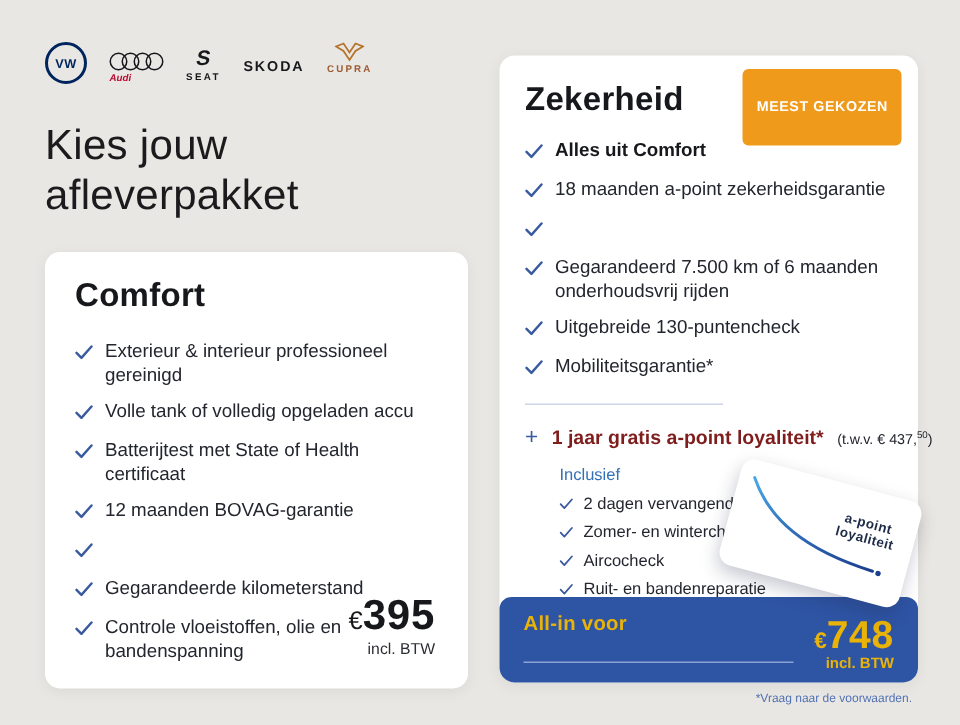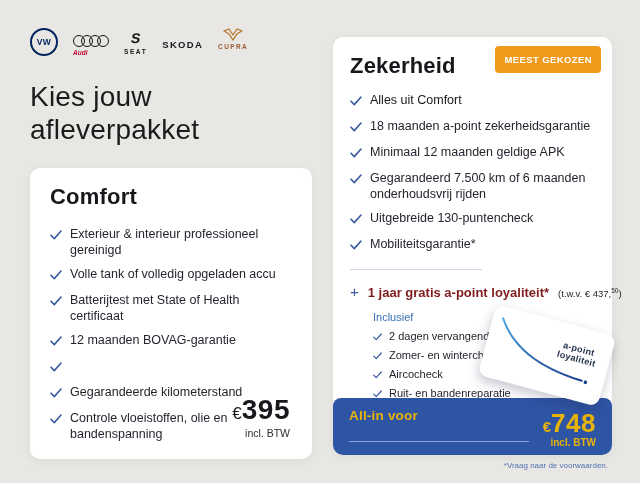--- a/index.html
+++ b/index.html
@@ -25,29 +25,29 @@
   
   .card{position:absolute;background:#fff;border-radius:10px;box-shadow:0 2px 10px rgba(0,0,0,.06);box-sizing:border-box;}
   .card-comfort{left:30px;top:168px;width:282px;height:291px;padding:16px 20px;}
   .card-zeker{left:333px;top:37px;width:279px;height:418px;padding:16px 17px 0;}
   .card-title{font-size:22px;font-weight:600;color:#17181c;letter-spacing:.2px;margin:0 0 16px;}
   .zeker-title{margin-bottom:13px;}
 
   .check-list{list-style:none;margin:0;padding:0;display:flex;flex-direction:column;gap:8px;}
   .check-item{display:flex;gap:8px;font-size:12.5px;line-height:16px;color:#23262e;}
   .check-item .ck{flex:0 0 auto;margin-top:2px;}
-  .check-item.bold{font-weight:400;color:#17181c;}
+  .check-item.bold{font-weight:700;color:#17181c;}
 
   .comfort-price{position:absolute;right:22px;bottom:20px;text-align:right;}
   .price-cur{font-size:17px;font-weight:500;color:#17181c;}
   .price-amt{font-size:28px;font-weight:600;color:#17181c;letter-spacing:.5px;}
   .price-note{font-size:10.5px;color:#2a2d33;margin-top:1px;}
 
   .badge{position:absolute;top:9px;right:11px;background:#f09a1c;color:#fff;font-size:9.5px;font-weight:700;
-         letter-spacing:.4px;padding:8px 9px;border-radius:4px;text-align:center;}
+         letter-spacing:.4px;padding:20px 9px;border-radius:4px;text-align:center;}
 
   .divider{border:0;border-top:1px solid #ccd6e8;width:132px;margin:15px 0 0 0;}
 
   .addon-row{display:flex;gap:9px;align-items:baseline;margin-top:13px;}
   .plus{color:#3a5a9f;font-size:15px;font-weight:500;}
   .addon-title{font-size:13px;font-weight:700;color:#7f1d1d;white-space:nowrap;}
   .addon-value{font-size:9.5px;color:#23262e;white-space:nowrap;}
   .addon-value sup{font-size:6.5px;}
 
   .inclusief{margin:11px 0 0 23px;width:160px;}
@@ -175,21 +175,20 @@
       <li class="check-item">
         <span class="ck"><svg width="12" height="10" viewBox="0 0 12 10">
               <path d="M1 5.2 L4.3 8.6 L11 1" fill="none" stroke="#3a5a9f" stroke-width="1.6" stroke-linecap="round" stroke-linejoin="round"></path>
             </svg></span>
         <span>18 maanden a-point zekerheidsgarantie</span>
       </li>
       <li class="check-item">
         <span class="ck"><svg width="12" height="10" viewBox="0 0 12 10">
               <path d="M1 5.2 L4.3 8.6 L11 1" fill="none" stroke="#3a5a9f" stroke-width="1.6" stroke-linecap="round" stroke-linejoin="round"></path>
             </svg></span>
-        <span>Minimaal 12 maanden geldige APK</span>
       </li>
       <li class="check-item">
         <span class="ck"><svg width="12" height="10" viewBox="0 0 12 10">
               <path d="M1 5.2 L4.3 8.6 L11 1" fill="none" stroke="#3a5a9f" stroke-width="1.6" stroke-linecap="round" stroke-linejoin="round"></path>
             </svg></span>
         <span>Gegarandeerd 7.500 km of 6 maanden onderhoudsvrij rijden</span>
       </li>
       <li class="check-item">
         <span class="ck"><svg width="12" height="10" viewBox="0 0 12 10">
               <path d="M1 5.2 L4.3 8.6 L11 1" fill="none" stroke="#3a5a9f" stroke-width="1.6" stroke-linecap="round" stroke-linejoin="round"></path>

